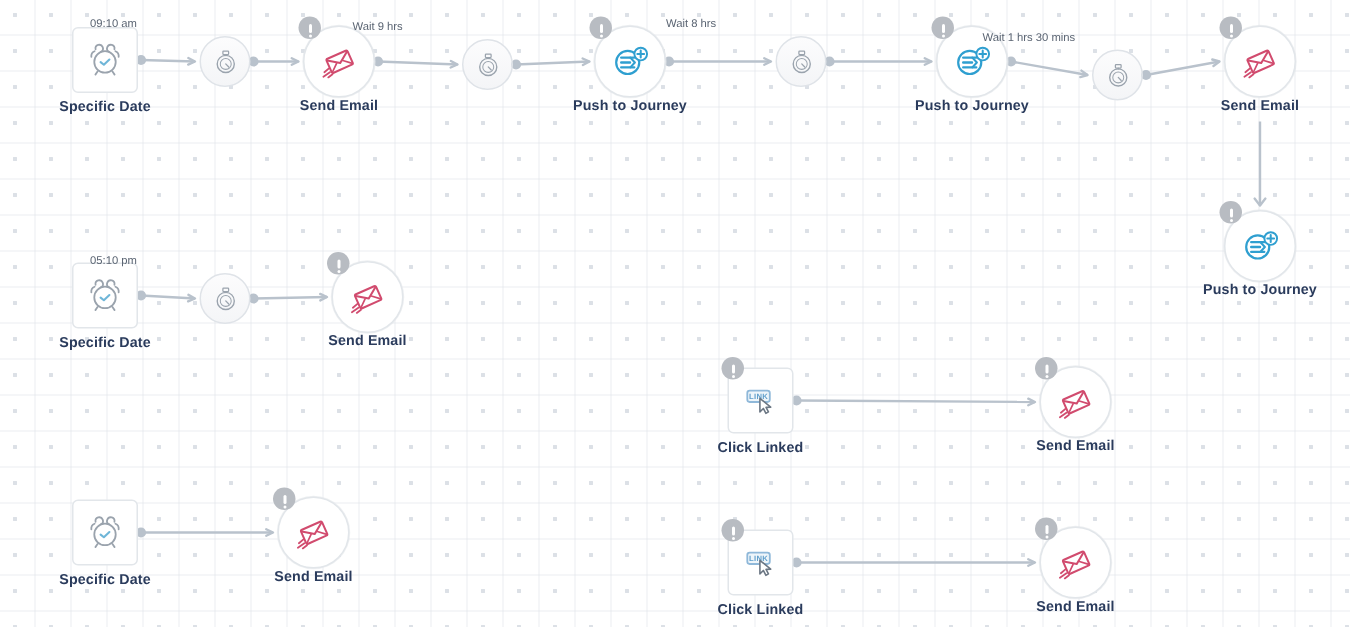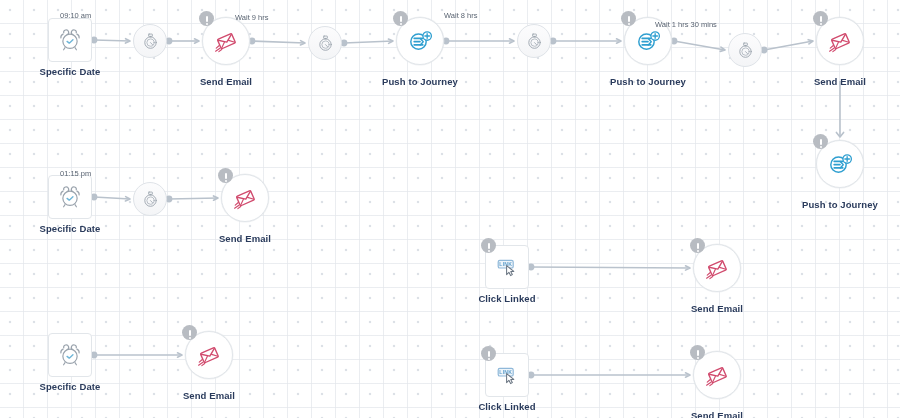--- a/index.html
+++ b/index.html
@@ -68,21 +68,21 @@
   .shape.small {
     width: 34px; height: 34px;
     left: -17px; top: -17px;
     border-radius: 50%;
     border: 1px solid #dfe3e8;
     background: linear-gradient(#fcfcfd, #f4f5f7);
   }
 
   .node-label {
     position: absolute;
-    top: 35px;
+    top: 24px;
     left: -90px;
     width: 180px;
     text-align: center;
     font-size: 9.5px;
     font-weight: bold;
     color: #2a3b5c;
     letter-spacing: 0.1px;
     white-space: nowrap;
   }
   .node.square-node > .node-label { top: 26px; }
@@ -376,21 +376,21 @@
               <path d="M6.2 5.4 a2.3 2.3 0 1 1 3.3 1.6" stroke="#9aa3ad" stroke-width="1.1"></path>
               <path d="M17.8 5.4 a2.3 2.3 0 1 0 -3.3 1.6" stroke="#9aa3ad" stroke-width="1.1"></path>
               <path d="M7.4 19.1 l-1.3 1.9 M16.6 19.1 l1.3 1.9" stroke="#9aa3ad" stroke-width="1.1"></path>
               <path d="M9.3 13.3 l2 1.6 3.4 -3.2" stroke="#6fb6d8" stroke-width="1.3"></path>
             </svg>
           </span>
         </div>
         <div class="node-label">Specific Date</div>
       </div>
       <div class="node small-node" style="left: 150px; top: 199px;">
-        <div class="top-label">01:15 pm</div>
+        <div class="top-label">05:10 pm</div>
         <div class="shape small">
           <span>
             <svg class="icon" width="19" height="19" viewBox="0 0 24 24" fill="none" stroke-linecap="round" stroke-linejoin="round">
               <circle cx="12" cy="13.4" r="7.2" stroke="#9aa3ad" stroke-width="1.15"></circle>
               <circle cx="12" cy="13.4" r="4.6" stroke="#9aa3ad" stroke-width="0.85"></circle>
               <rect x="9.6" y="2.6" width="4.8" height="2.9" rx="0.6" stroke="#9aa3ad" stroke-width="1.05"></rect>
               <path d="M12 5.6 v0.8" stroke="#9aa3ad" stroke-width="1.05"></path>
               <path d="M12 13.4 l2.5 2.6" stroke="#9aa3ad" stroke-width="1.05"></path>
             </svg>
           </span>

